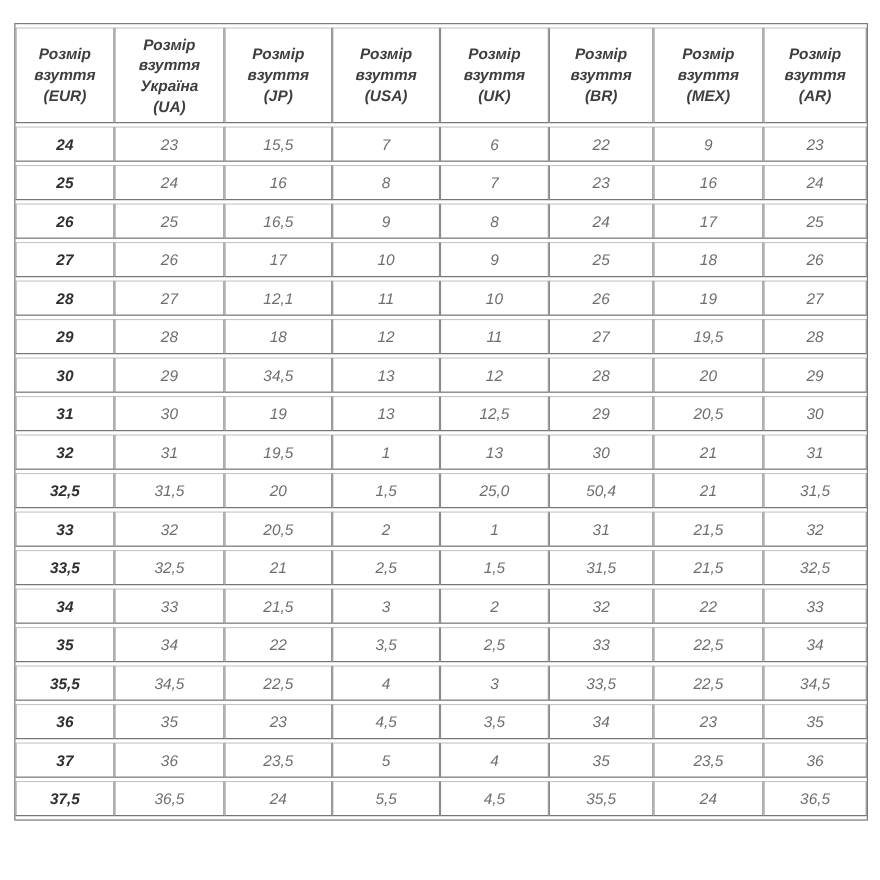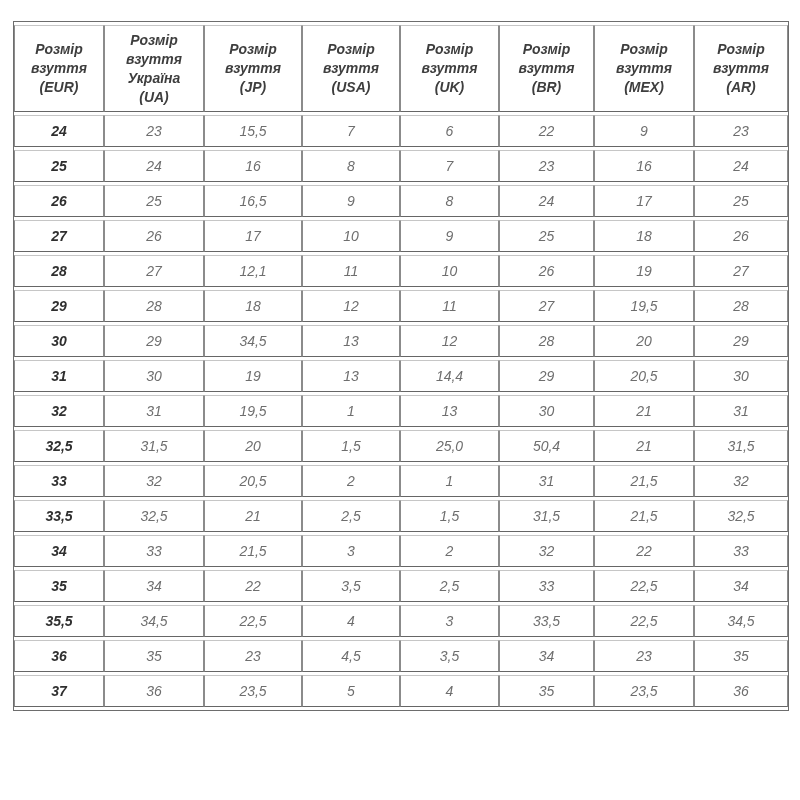--- a/index.html
+++ b/index.html
@@ -181,21 +181,21 @@
           <td>12</td>
           <td>28</td>
           <td>20</td>
           <td>29</td>
         </tr>
         <tr>
           <td class="first-col">31</td>
           <td>30</td>
           <td>19</td>
           <td>13</td>
-          <td>14,4</td>
+          <td>12,5</td>
           <td>29</td>
           <td>20,5</td>
           <td>30</td>
         </tr>
         <tr>
           <td class="first-col">32</td>
           <td>31</td>
           <td>19,5</td>
           <td>1</td>
           <td>13</td>
@@ -276,15 +276,25 @@
         <tr>
           <td class="first-col">37</td>
           <td>36</td>
           <td>23,5</td>
           <td>5</td>
           <td>4</td>
           <td>35</td>
           <td>23,5</td>
           <td>36</td>
         </tr>
+        <tr>
+          <td class="first-col">37,5</td>
+          <td>36,5</td>
+          <td>24</td>
+          <td>5,5</td>
+          <td>4,5</td>
+          <td>35,5</td>
+          <td>24</td>
+          <td>36,5</td>
+        </tr>
       </tbody>
   </table>
 </div>
 
 </body></html>

